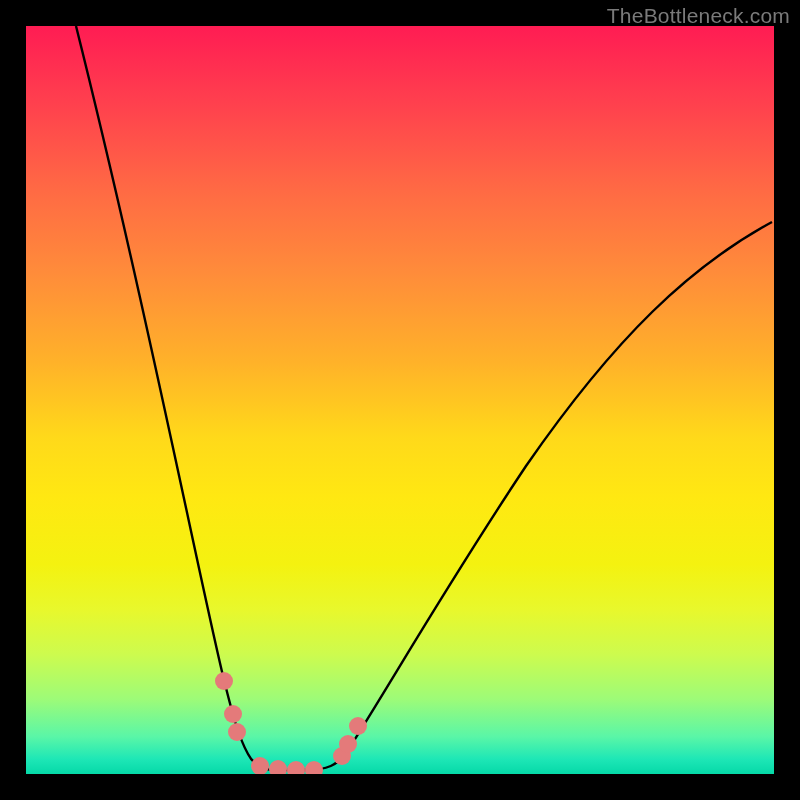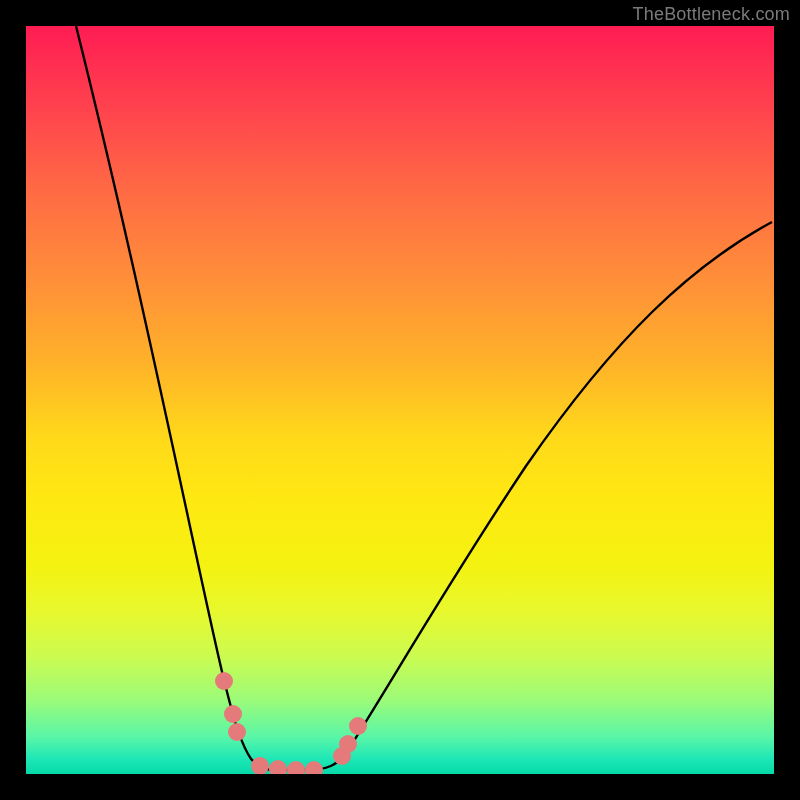--- a/index.html
+++ b/index.html
@@ -33,21 +33,21 @@
       #5af6a7 95%,
       #1ee7b6 98%,
       #05d9a8 100%
     );
   }
   .watermark {
     position: absolute;
     top: 4px;
     right: 10px;
     color: #7a7a7a;
-    font-size: 18px;
+    font-size: 21px;
     font-weight: 500;
     letter-spacing: 0.2px;
     user-select: none;
   }
   svg.curve {
     position: absolute;
     left: 0;
     top: 0;
     width: 748px;
     height: 748px;

